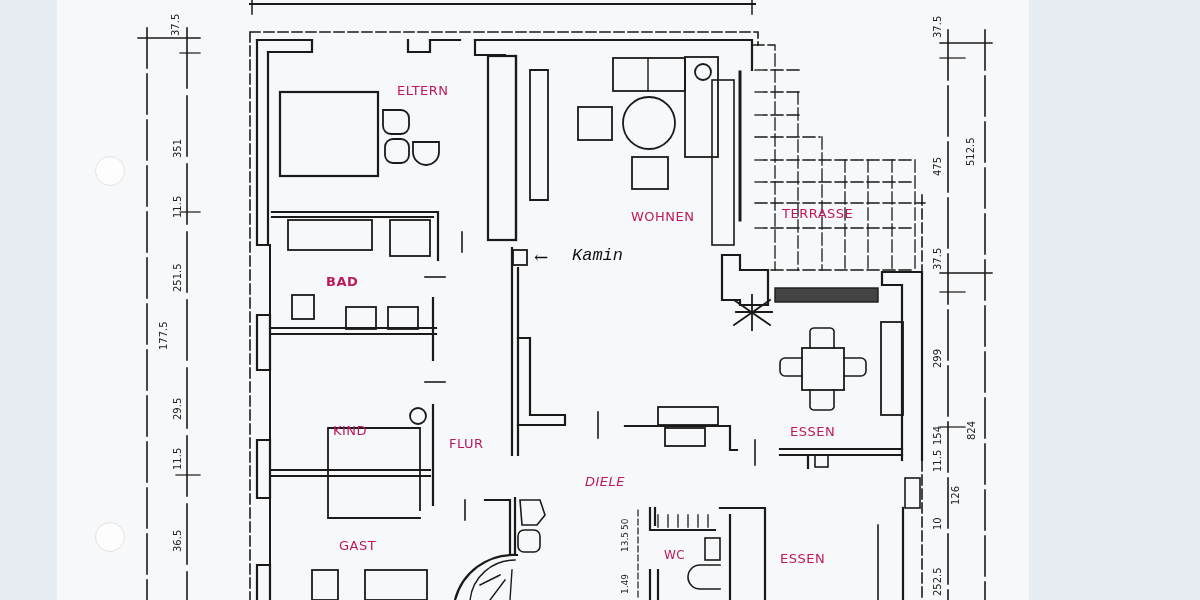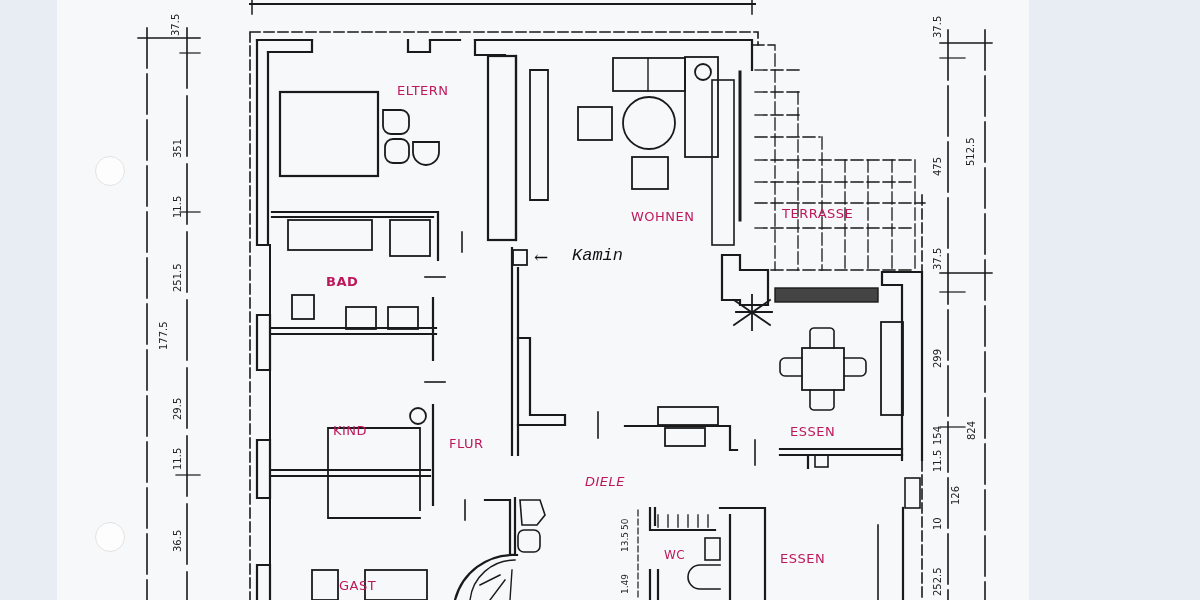--- a/index.html
+++ b/index.html
@@ -179,21 +179,21 @@
 </svg>
 
 <span class="room-label" style="left:397px; top:83px;">ELTERN</span>
 <span class="room-label" style="left:631px; top:209px;">WOHNEN</span>
 <span class="room-label" style="left:782px; top:206px;">TERRASSE</span>
 <span class="room-label" style="left:326px; top:274px;font-weight:bold;">BAD</span>
 <span class="room-label" style="left:333px; top:393px;margin-top:30px;">KIND</span>
 <span class="room-label" style="left:449px; top:436px;">FLUR</span>
 <span class="room-label" style="left:585px; top:474px;font-style:italic;">DIELE</span>
 <span class="room-label" style="left:790px; top:424px;">ESSEN</span>
-<span class="room-label" style="left:339px; top:538px;margin-top:40px;">GAST</span>
+<span class="room-label" style="left:339px; top:538px;">GAST</span>
 <span class="room-label" style="left:664px; top:548px; font-size:12px;">WC</span>
 <span class="room-label" style="left:780px; top:551px;">ESSEN</span>
 
 <span class="kamin" style="left:534px; top:247px;">←</span>
 <span class="kamin" style="left:572px; top:246px;font-family:Liberation Mono, monospace;">Kamin</span>
 
 <span class="dim" style="left:170px; top:36px;">37.5</span>
 <span class="dim" style="left:172px; top:158px;">351</span>
 <span class="dim" style="left:172px; top:218px;">11.5</span>
 <span class="dim" style="left:172px; top:292px;">251.5</span>

